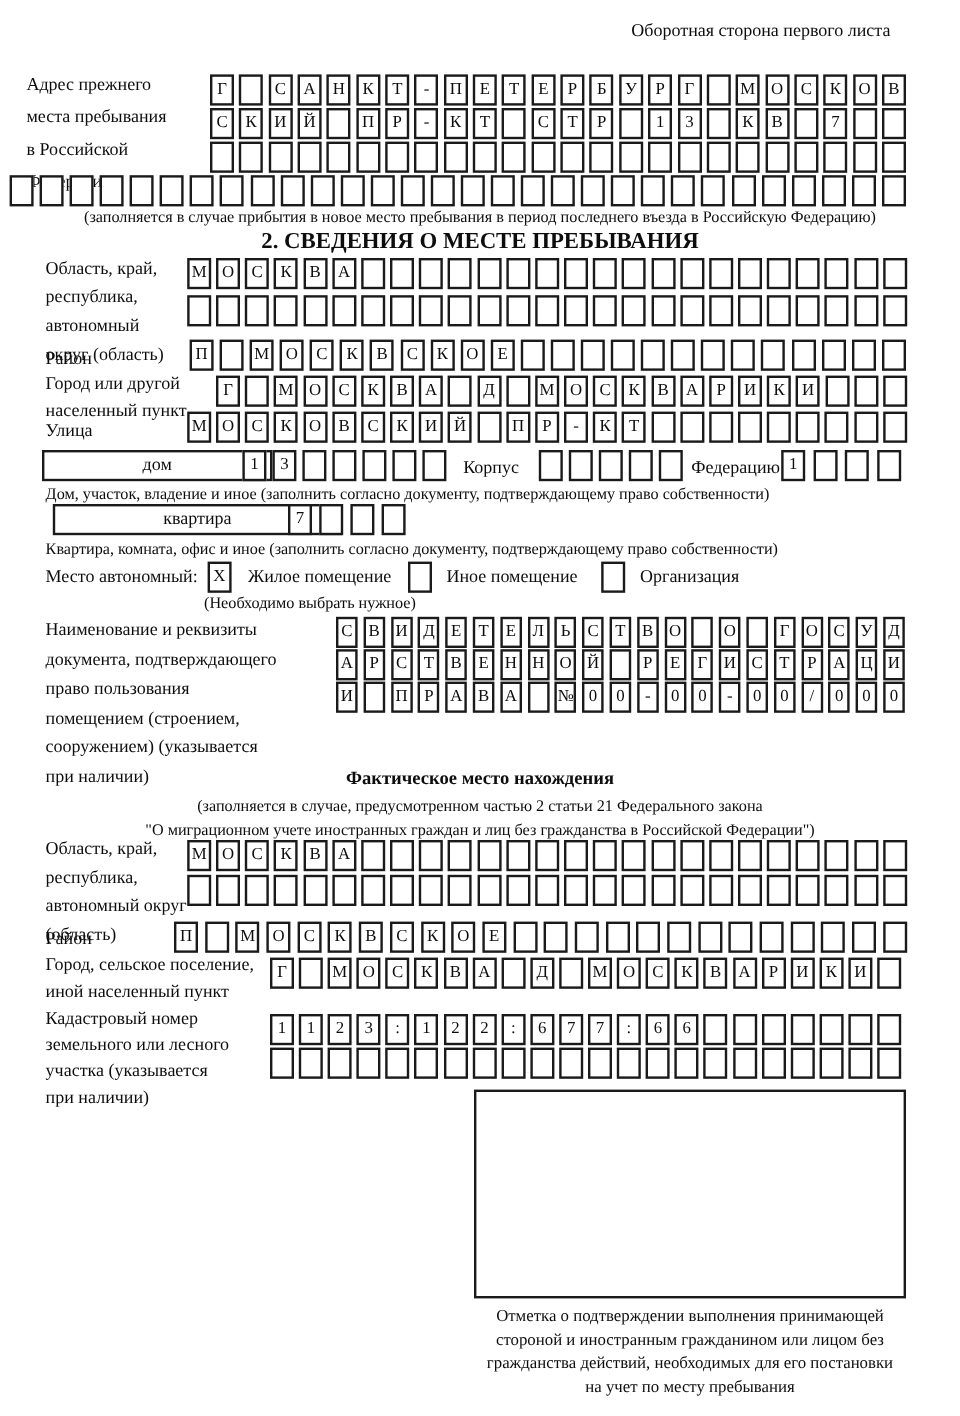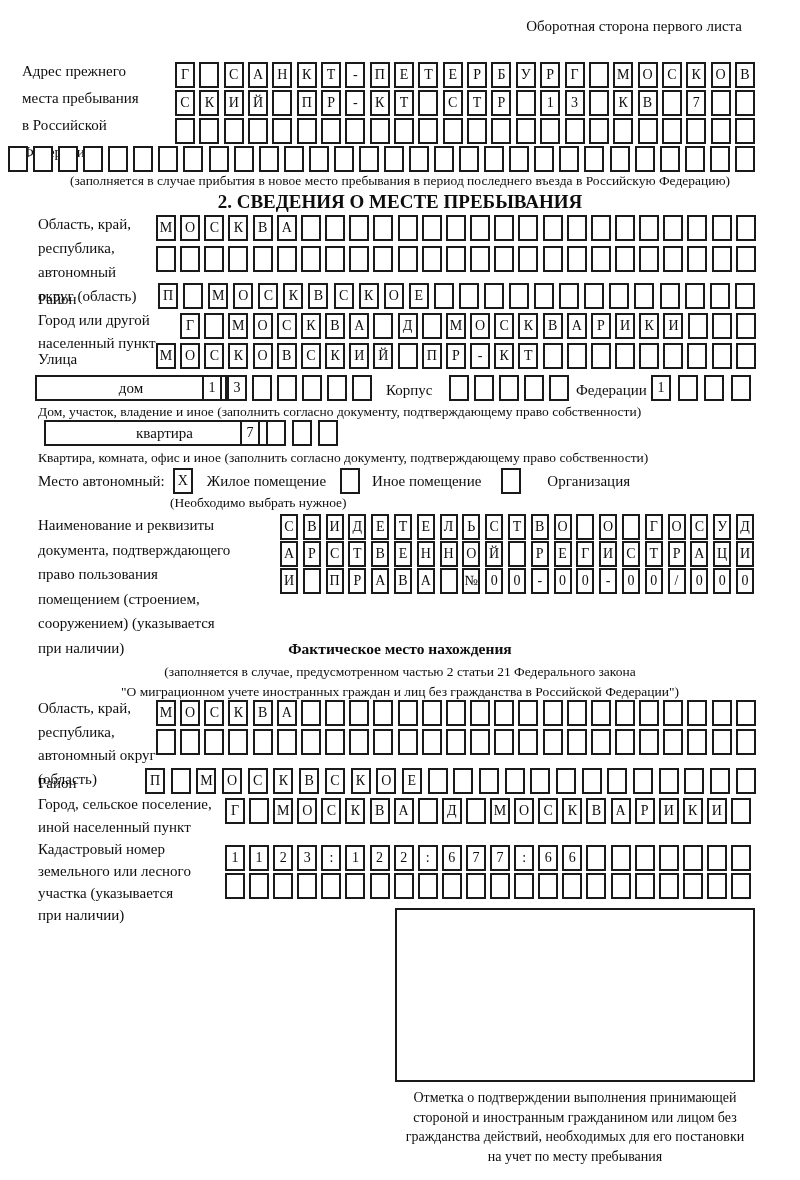--- a/index.html
+++ b/index.html
@@ -313,21 +313,21 @@
       <span class="cell"></span>
     </div>
   <div class="lbl" style="left:386px; top:378px;">Корпус</div>
   <div class="cellrow" style="left:449px; top:375px; width:120px;">
       <span class="cell"></span>
       <span class="cell"></span>
       <span class="cell"></span>
       <span class="cell"></span>
       <span class="cell"></span>
     </div>
-  <div class="lbl" style="left:576px; top:378px;">Федерации</div>
+  <div class="lbl" style="left:576px; top:378px;">Федерацию</div>
   <div class="cellrow" style="left:651px; top:375px; width:100px;">
       <span class="cell">1</span>
       <span class="cell"></span>
       <span class="cell"></span>
       <span class="cell"></span>
     </div>
   <div class="note" style="left:38px; top:404px;">Дом, участок, владение и иное (заполнить согласно документу, подтверждающему право собственности)</div>
 
   <div class="widebox" style="left:44px; top:420px; width:241px;">квартира</div>
   <div class="cellrow" style="left:240px; top:420px; width:98px;">
@@ -338,21 +338,21 @@
     </div>
   <div class="note" style="left:38px; top:450px;">Квартира, комната, офис и иное (заполнить согласно документу, подтверждающему право собственности)</div>
 
   <div class="stayrow">
     <span>Место автономный:</span>
     <span class="cell">X</span>
     <span class="opt">Жилое помещение</span>
     <span class="cell" style="margin-left:14px;"></span>
     <span class="opt" style="margin-left:12px;">Иное помещение</span>
     <span class="cell" style="margin-left:20px;"></span>
-    <span class="opt" style="margin-left:26px;">Организация</span>
+    <span class="opt" style="margin-left:12px;">Организация</span>
   </div>
   <div class="note" style="left:170px; top:495px;">(Необходимо выбрать нужное)</div>
 
   <div class="lbl" style="left:38px; top:513px; line-height:24.5px;">Наименование и реквизиты
 документа, подтверждающего
 право пользования
 помещением (строением,
 сооружением) (указывается
 при наличии)</div>
   <div class="cellrow sm" style="left:280px; top:514px; width:474px;">

